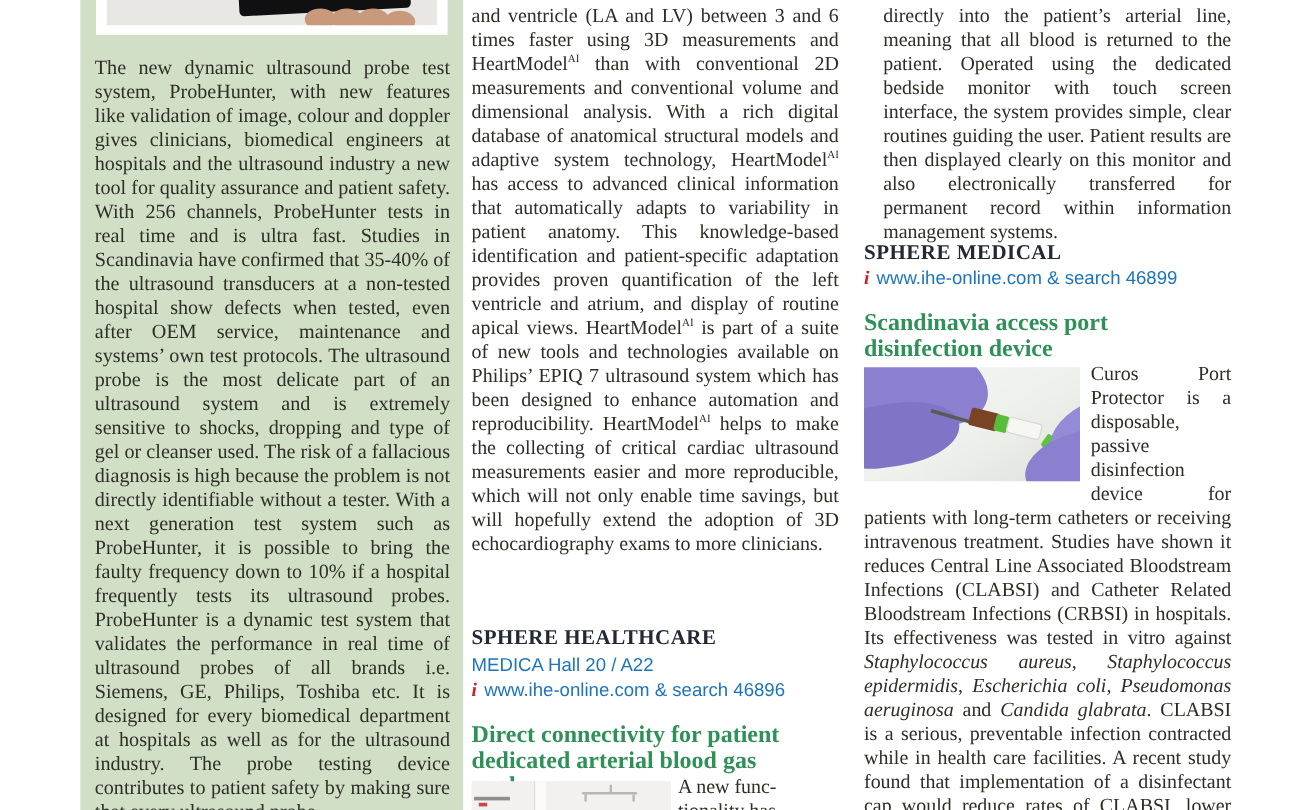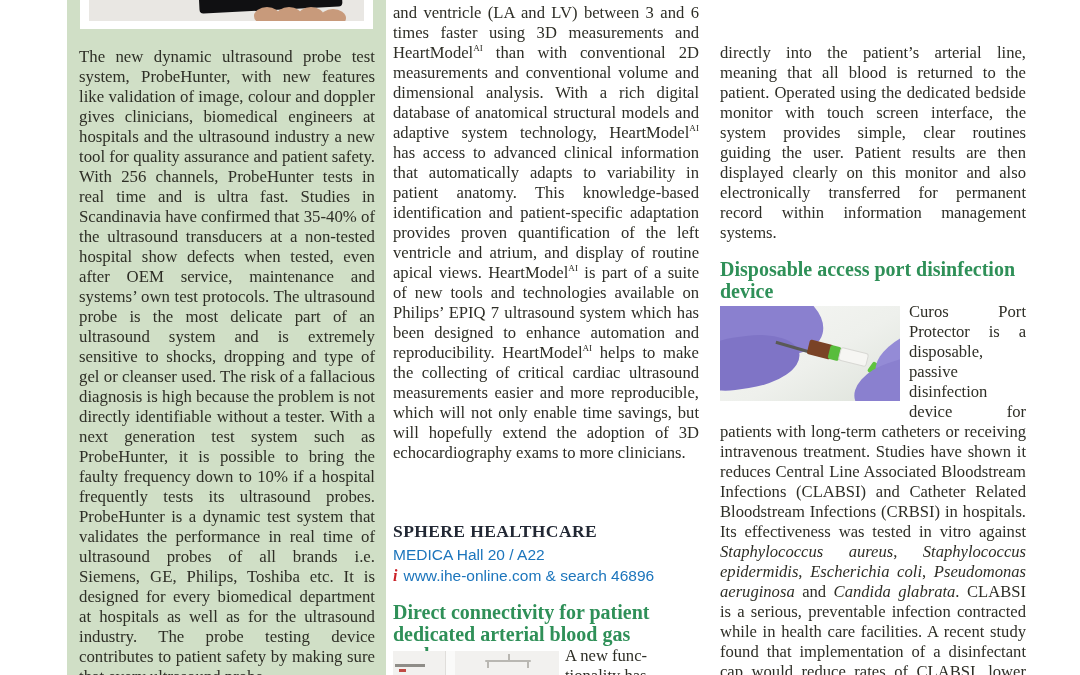--- a/index.html
+++ b/index.html
@@ -42,21 +42,21 @@
   .bg-ivbar{position:absolute;right:28px;top:9px;width:46px;height:2px;background:#b9b7b2;border-radius:2px;}
   .bg-ivstem{position:absolute;right:49px;top:3px;width:2px;height:7px;background:#b9b7b2;}
   .bg-hook1{position:absolute;right:30px;top:11px;width:2px;height:6px;background:#b9b7b2;}
   .bg-hook2{position:absolute;right:70px;top:11px;width:2px;height:6px;background:#b9b7b2;}
   .bg-mark{position:absolute;left:2px;top:13px;width:30px;height:3px;background:#8f8d88;}
   .bg-red{position:absolute;left:6px;top:18px;width:7px;height:3px;background:#c04a44;}
   .bloodgas-intro{position:absolute;left:172px;right:0;top:646px;}
 
   
   .right-col{position:absolute;left:720px;top:0;width:306px;height:675px;}
-  .right-par{position:absolute;top:3px;left:0;right:0;margin-top:40px;}
+  .right-par{position:absolute;top:3px;left:16px;right:0;}
   .v-sphere{position:absolute;top:200px;left:0;}
   .h-disinfect{position:absolute;top:259px;left:0;right:0;}
   .curos-block{position:absolute;top:302px;left:0;right:0;}
   .curos-photo{float:left;width:180px;height:95px;margin:4px 9px 5px 0;position:relative;overflow:hidden;
                background:linear-gradient(150deg,#f6f7f4 0%,#eef0ec 55%,#dde2da 100%);}
   .glove{position:absolute;background:#8a80cf;}
   .gl-top{left:-30px;top:-28px;width:135px;height:75px;border-radius:30% 60% 55% 45%;transform:rotate(14deg);}
   .gl-low{left:-25px;top:30px;width:105px;height:52px;background:#7f74c6;border-radius:45% 55% 60% 40%;transform:rotate(-8deg);}
   .gr-fin{left:152px;top:30px;width:75px;height:38px;background:#948bd6;border-radius:50%;transform:rotate(-30deg);}
   .gr-thumb{left:133px;top:56px;width:85px;height:50px;border-radius:60% 40% 30% 60%;transform:rotate(-18deg);}
@@ -108,22 +108,28 @@
     </div>
     <div class="bloodgas-intro body-par">
       <div>A new func-</div>
       <div>tionality has</div>
     </div>
   </div>
 
   <div class="right-col">
     <div class="right-par body-par">directly into the patient’s arterial line, meaning that all blood is returned to the patient. Operated using the dedicated bedside monitor with touch screen interface, the system provides simple, clear routines guiding the user. Patient results are then displayed clearly on this monitor and also electronically transferred for permanent record within information management systems.</div>
 
+    <div class="v-sphere">
+      <div class="vendor-name">SPHERE MEDICAL</div>
+      <div class="vendor-link">
+        <span class="info-i">i</span><span>www.ihe-online.com &amp; search 46899</span>
+      </div>
+    </div>
 
-    <div class="h-disinfect green-heading">Disposable access port disinfection device</div>
+    <div class="h-disinfect green-heading">Scandinavia access port disinfection device</div>
 
     <div class="curos-block body-par">
       <div class="curos-photo">
         <div class="glove gl-top"></div>
         <div class="glove gl-low"></div>
         <div class="cath-line"></div>
         <div class="conn-brown"></div>
         <div class="cap-on"></div>
         <div class="tube-white"></div>
         <div class="cap-loose"></div>

